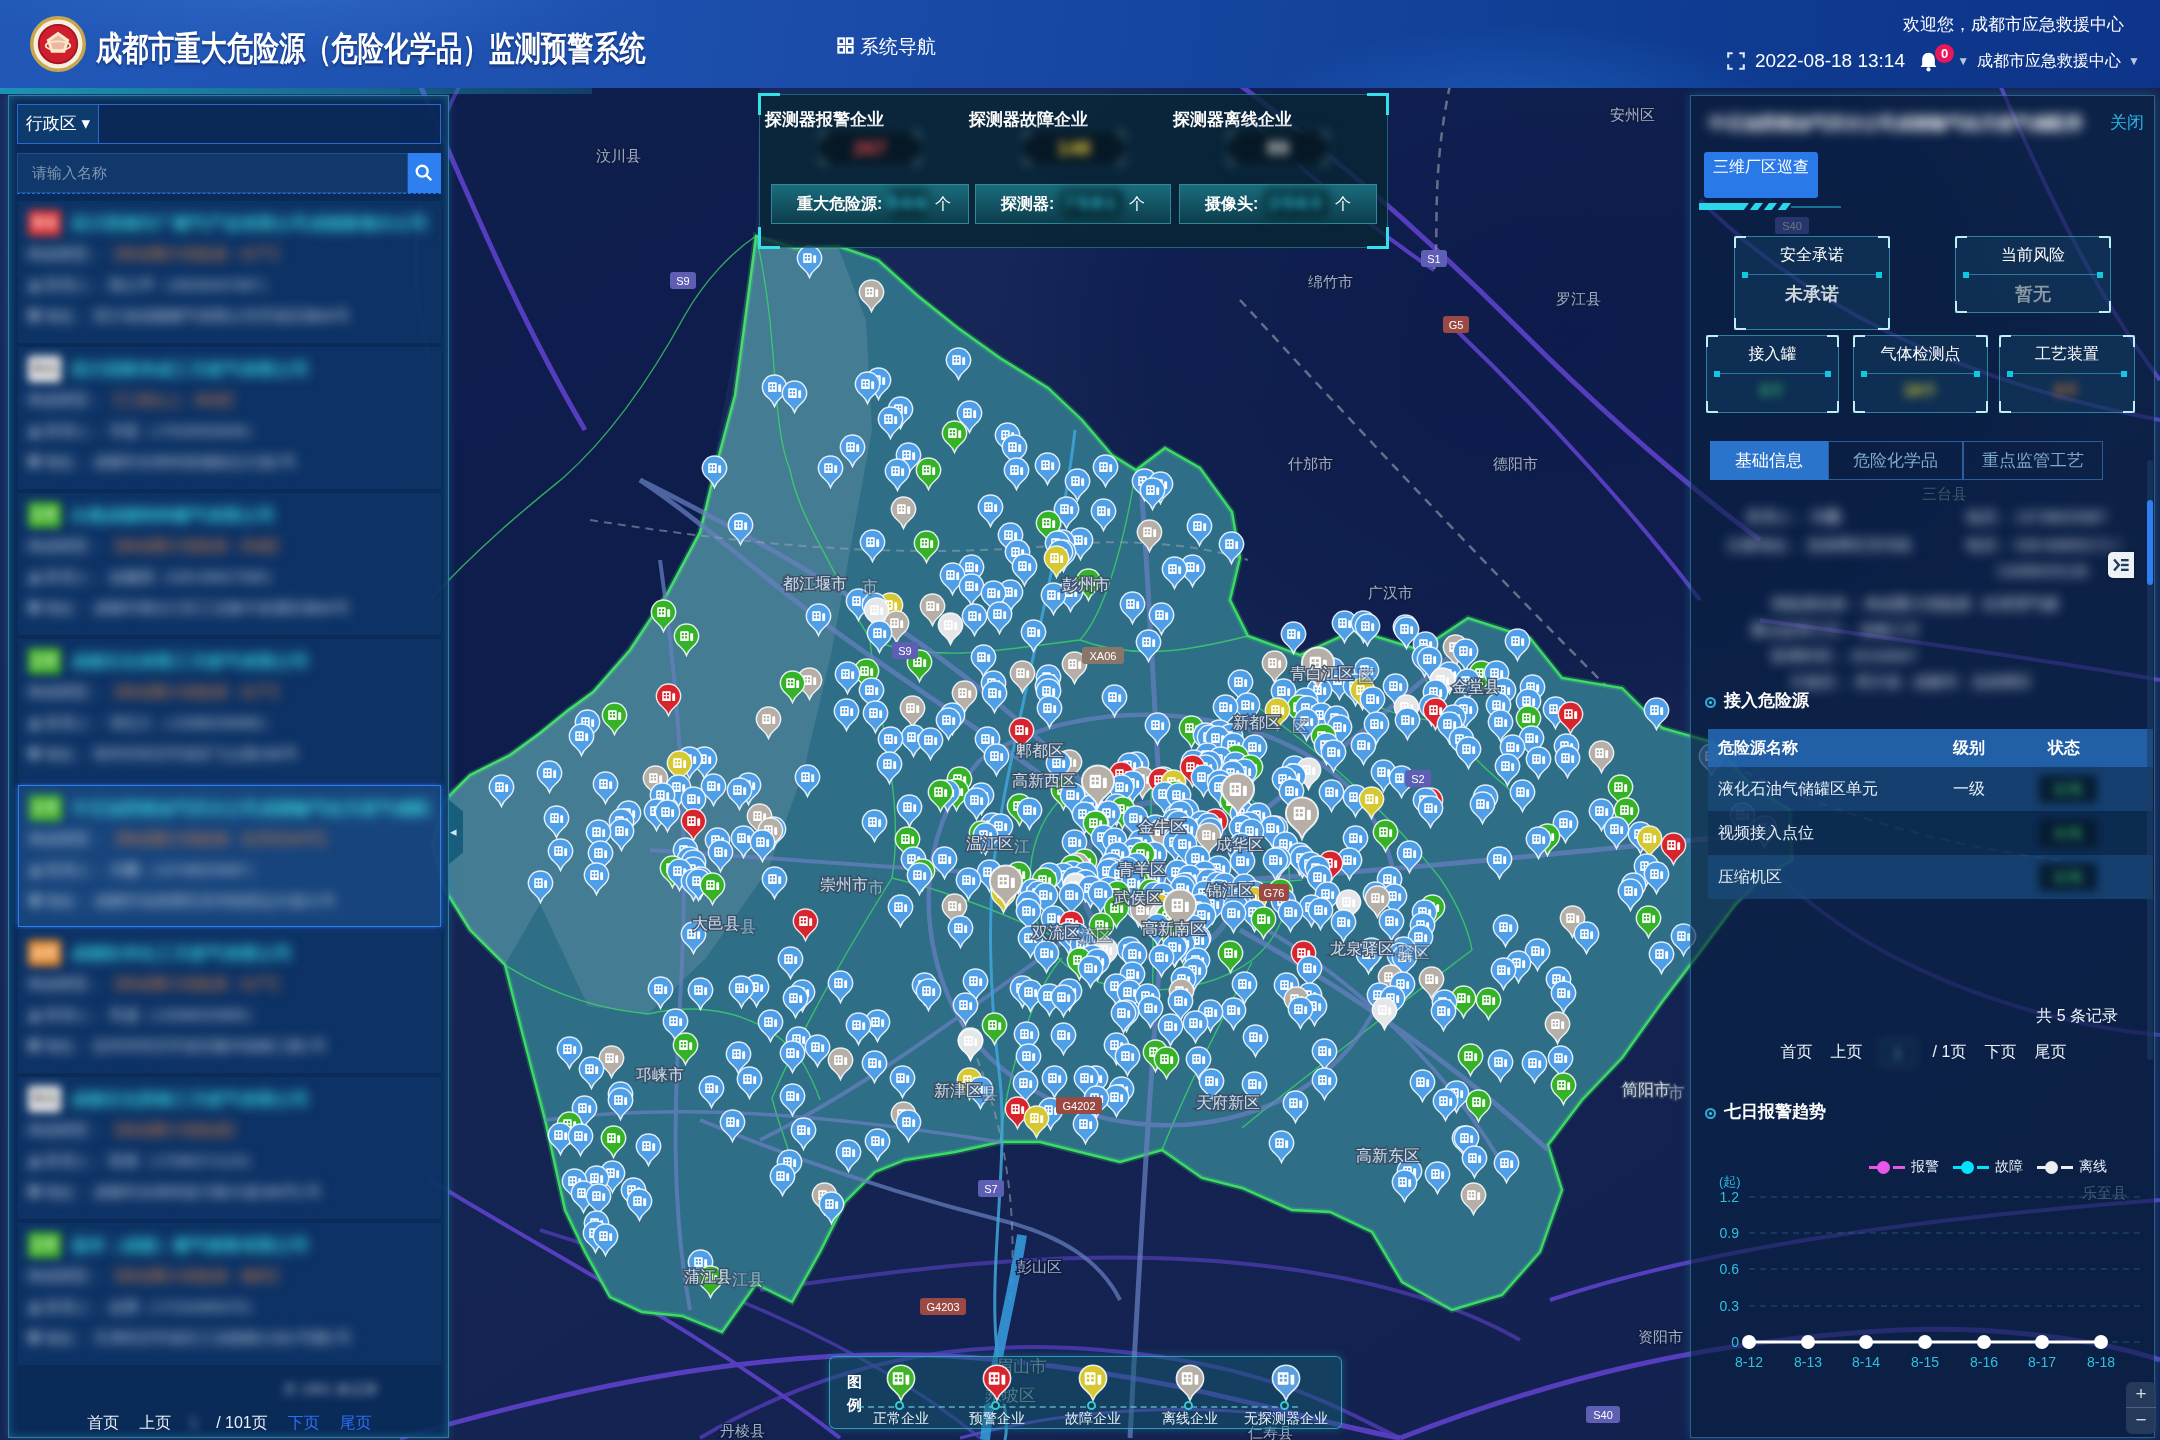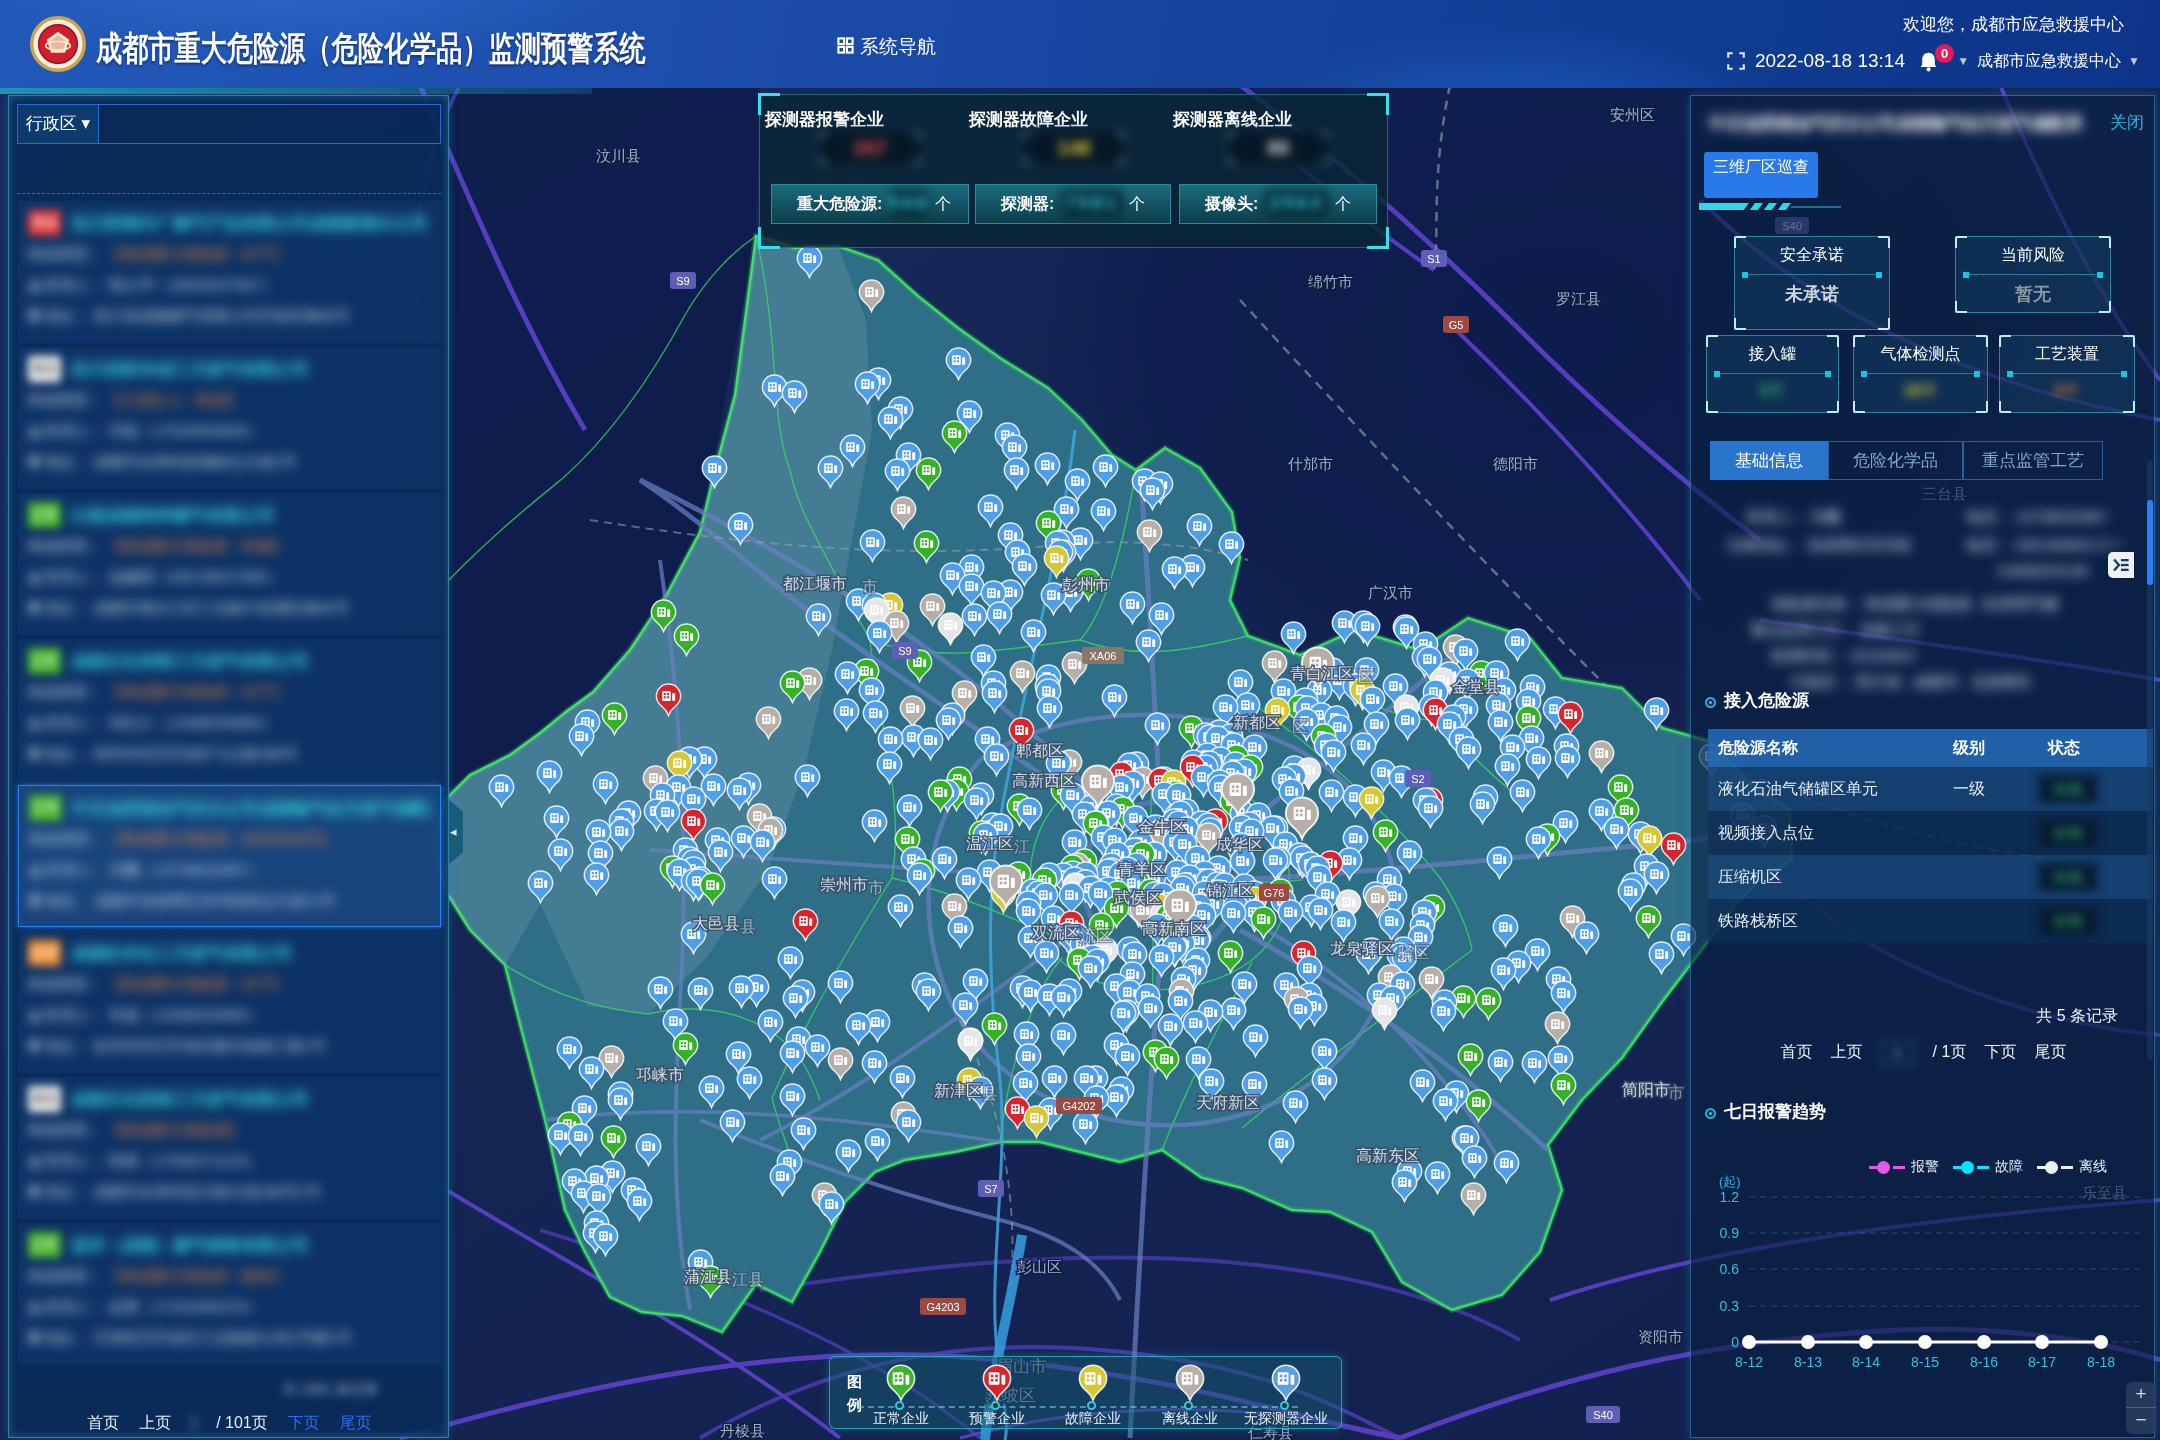--- a/index.html
+++ b/index.html
@@ -990,20 +990,29 @@
 <span style="color:#b9c8dd;font-size:12px;margin-left:7px">▼</span>
 </div>
 </div>
 <div id="teal-underline"></div>
 
 <div id="lp">
 <div class="row1">
         <div class="dist">行政区 ▾</div>
         <div class="dinp"></div>
       </div>
+<div class="srch">
+        <div class="sinp">请输入名称</div>
+        <div class="sbtn">
+<svg width="20" height="20" viewBox="0 0 22 22" style="position:absolute;left:6px;top:10px" fill="none" stroke="#fff" stroke-width="2.6">
+            <circle cx="9" cy="9" r="6"></circle>
+            <path d="M13.5 13.5 L19 19"></path>
+          </svg>
+</div>
+      </div>
 <div class="dash"></div>
 <div class="card" style="top:105px">
 <div class="tag b4" style="background:#e03838;color:#fff">警报</div>
 <div class="nm b6">四川西南印广燃气产品有限公司成都新都分公司</div>
 <div class="l2 b6">构成类型： <span class="o">【构成重大危险源 - 生产】</span></div>
 <div class="l3 b6"><svg width="13" height="13" viewBox="0 0 14 14">
             <circle cx="7" cy="4" r="3" fill="#cdd9e6"></circle>
             <path d="M1 13 C1 9 4 8 7 8 C10 8 13 9 13 13 Z" fill="#cdd9e6"></path>
           </svg>联系人： 陈占坪（18030447667）</div>
 <div class="l4 b6"><svg width="12" height="14" viewBox="0 0 14 16">
@@ -1262,27 +1271,20 @@
             <div class="st b4">在线</div>
           </div>
         </div>
         <div class="rw">
           <div class="c1">压缩机区</div>
           <div class="c2"></div>
           <div class="c3">
             <div class="st b4">在线</div>
           </div>
         </div>
-        <div class="rw">
-          <div class="c1">铁路栈桥区</div>
-          <div class="c2"></div>
-          <div class="c3">
-            <div class="st b4">在线</div>
-          </div>
-        </div>
 </div>
 <div class="rec">共 5 条记录</div>
 <div class="pgn"><span>首页</span><span>上页</span><span class="ibox b4">1</span><span>/ 1页</span><span>下页</span><span>尾页</span></div>
 <div class="radiohead" style="top:1004px"><span class="rdot"></span>七日报警趋势</div>
 <div class="chart-lg">
 <span class="ln" style="background:#e858e8"></span>
         <span class="d" style="background:#e858e8;margin:0 3px 0 -4px"></span>
         <span class="ln" style="background:#e858e8;margin-right:6px"></span>
         <span>报警</span>
 <span class="ln" style="background:#00e5ff;margin-left:14px"></span>

